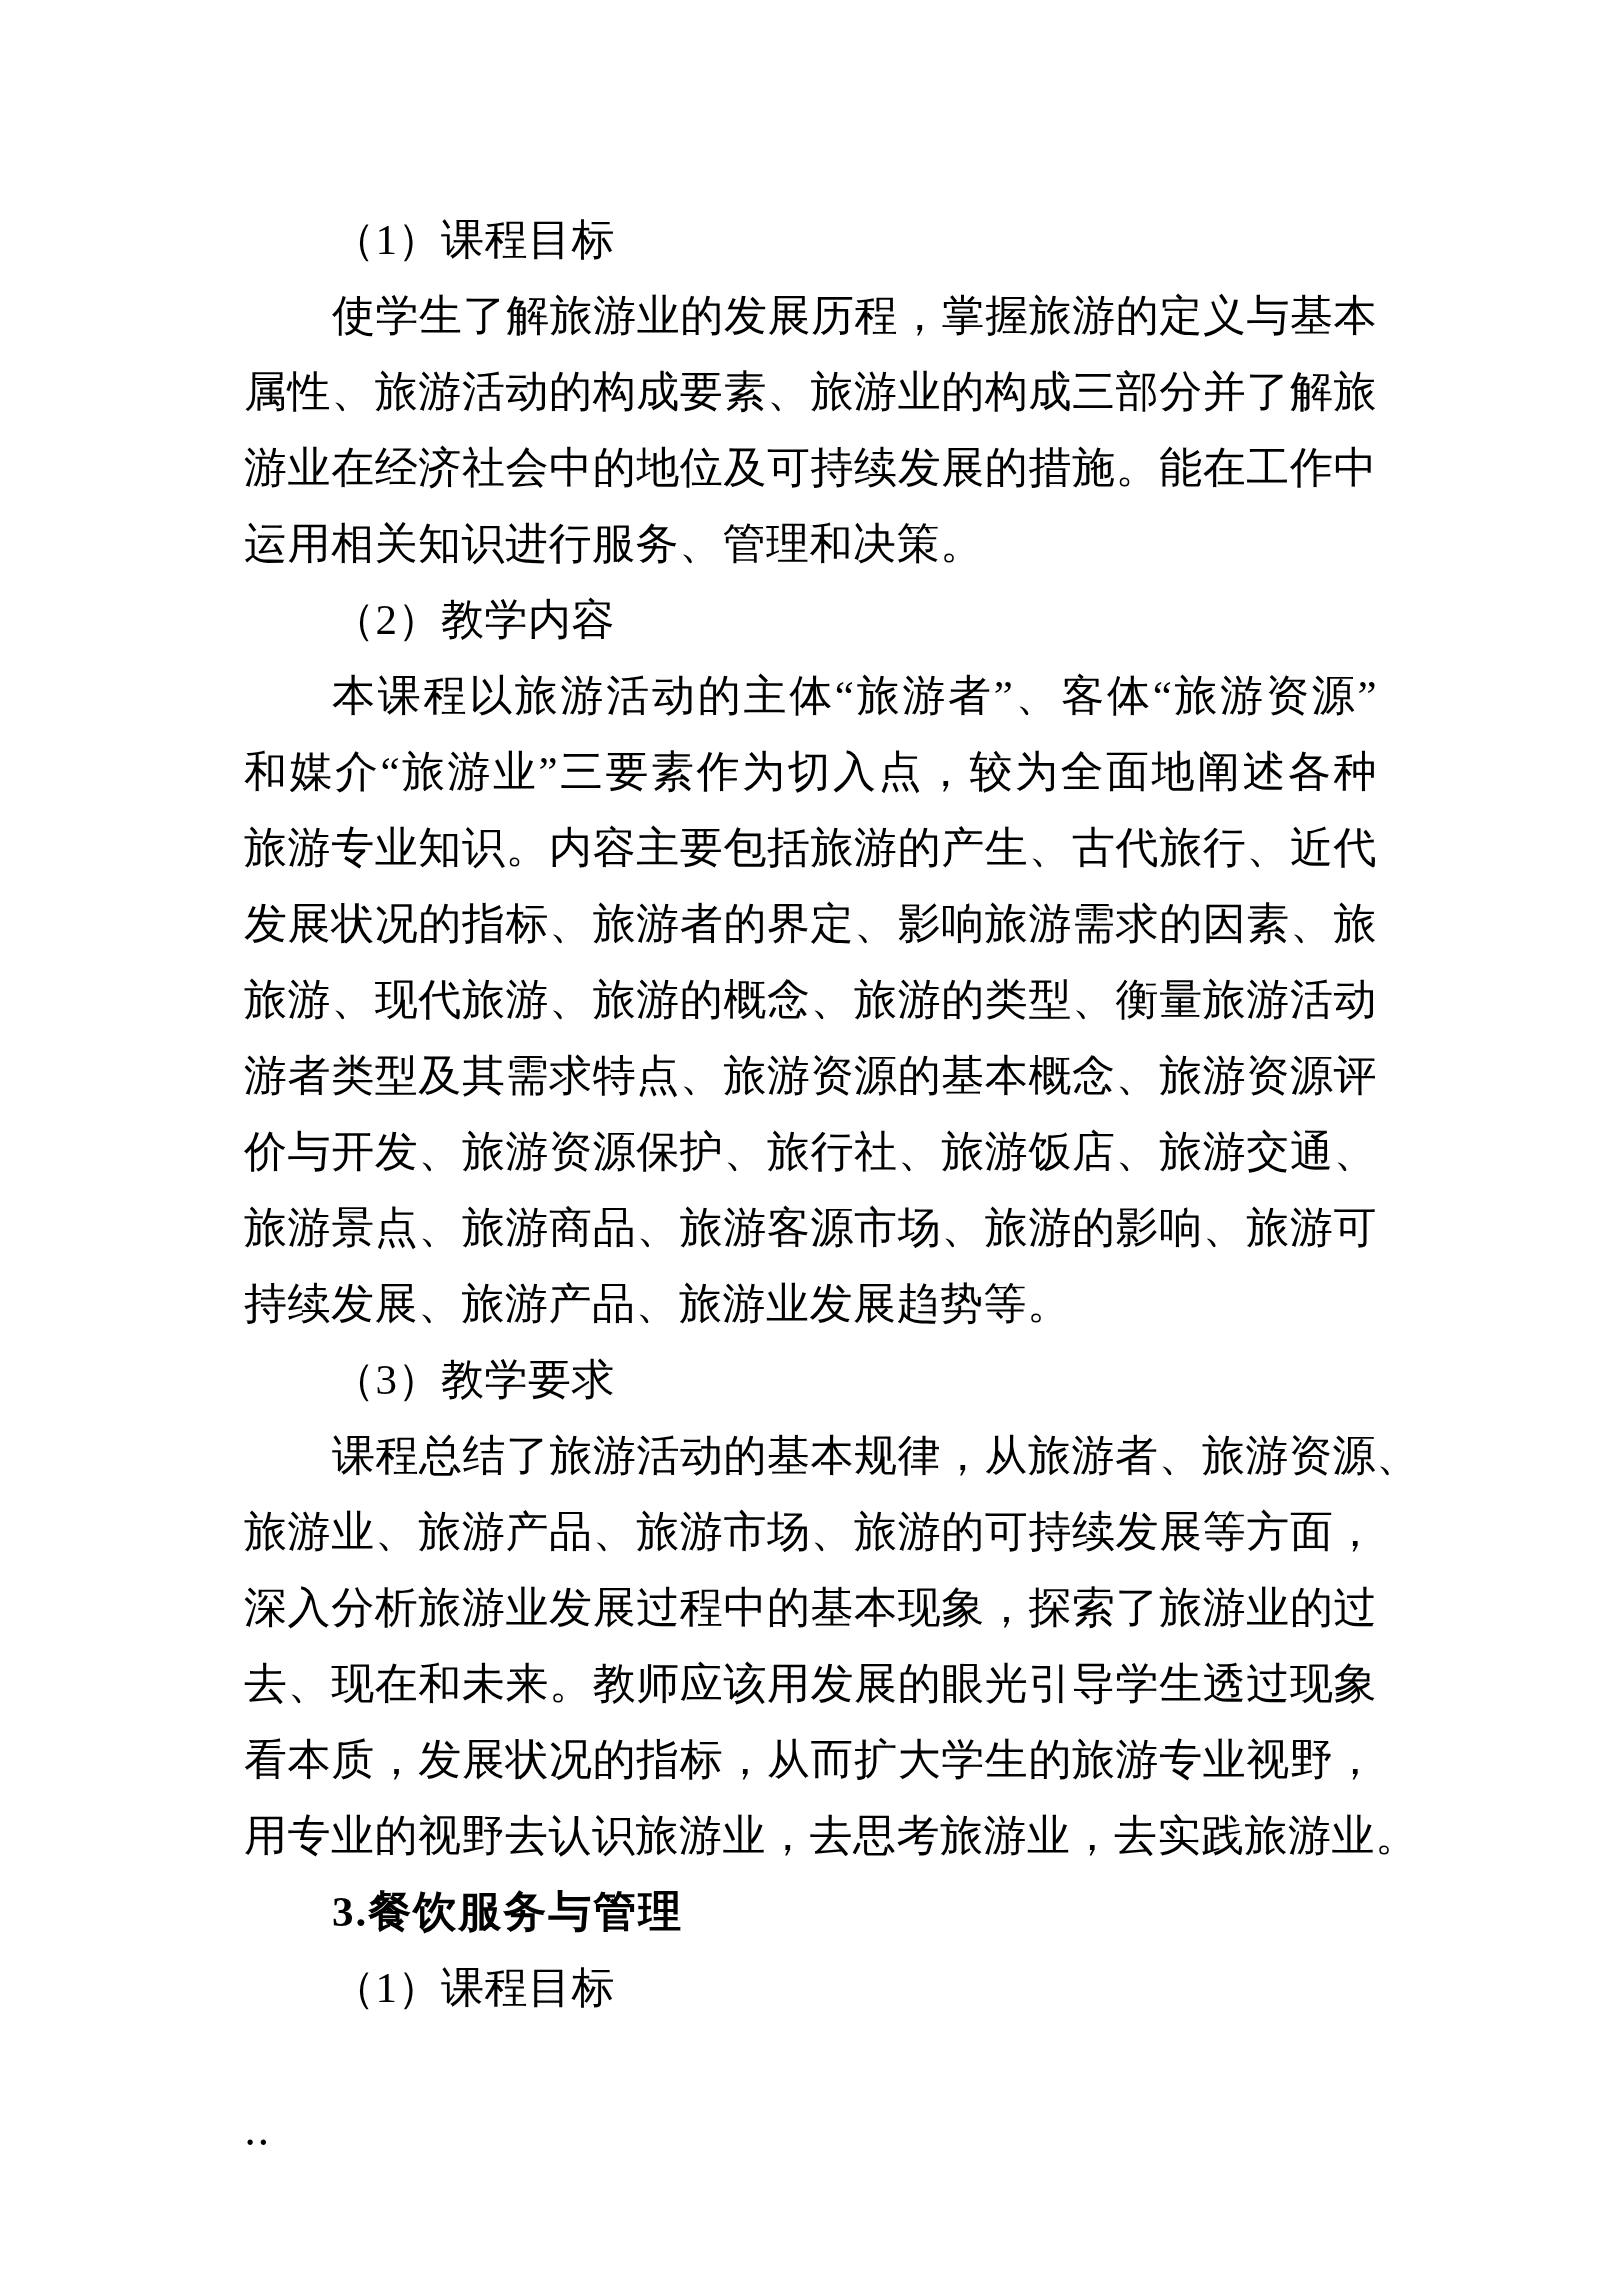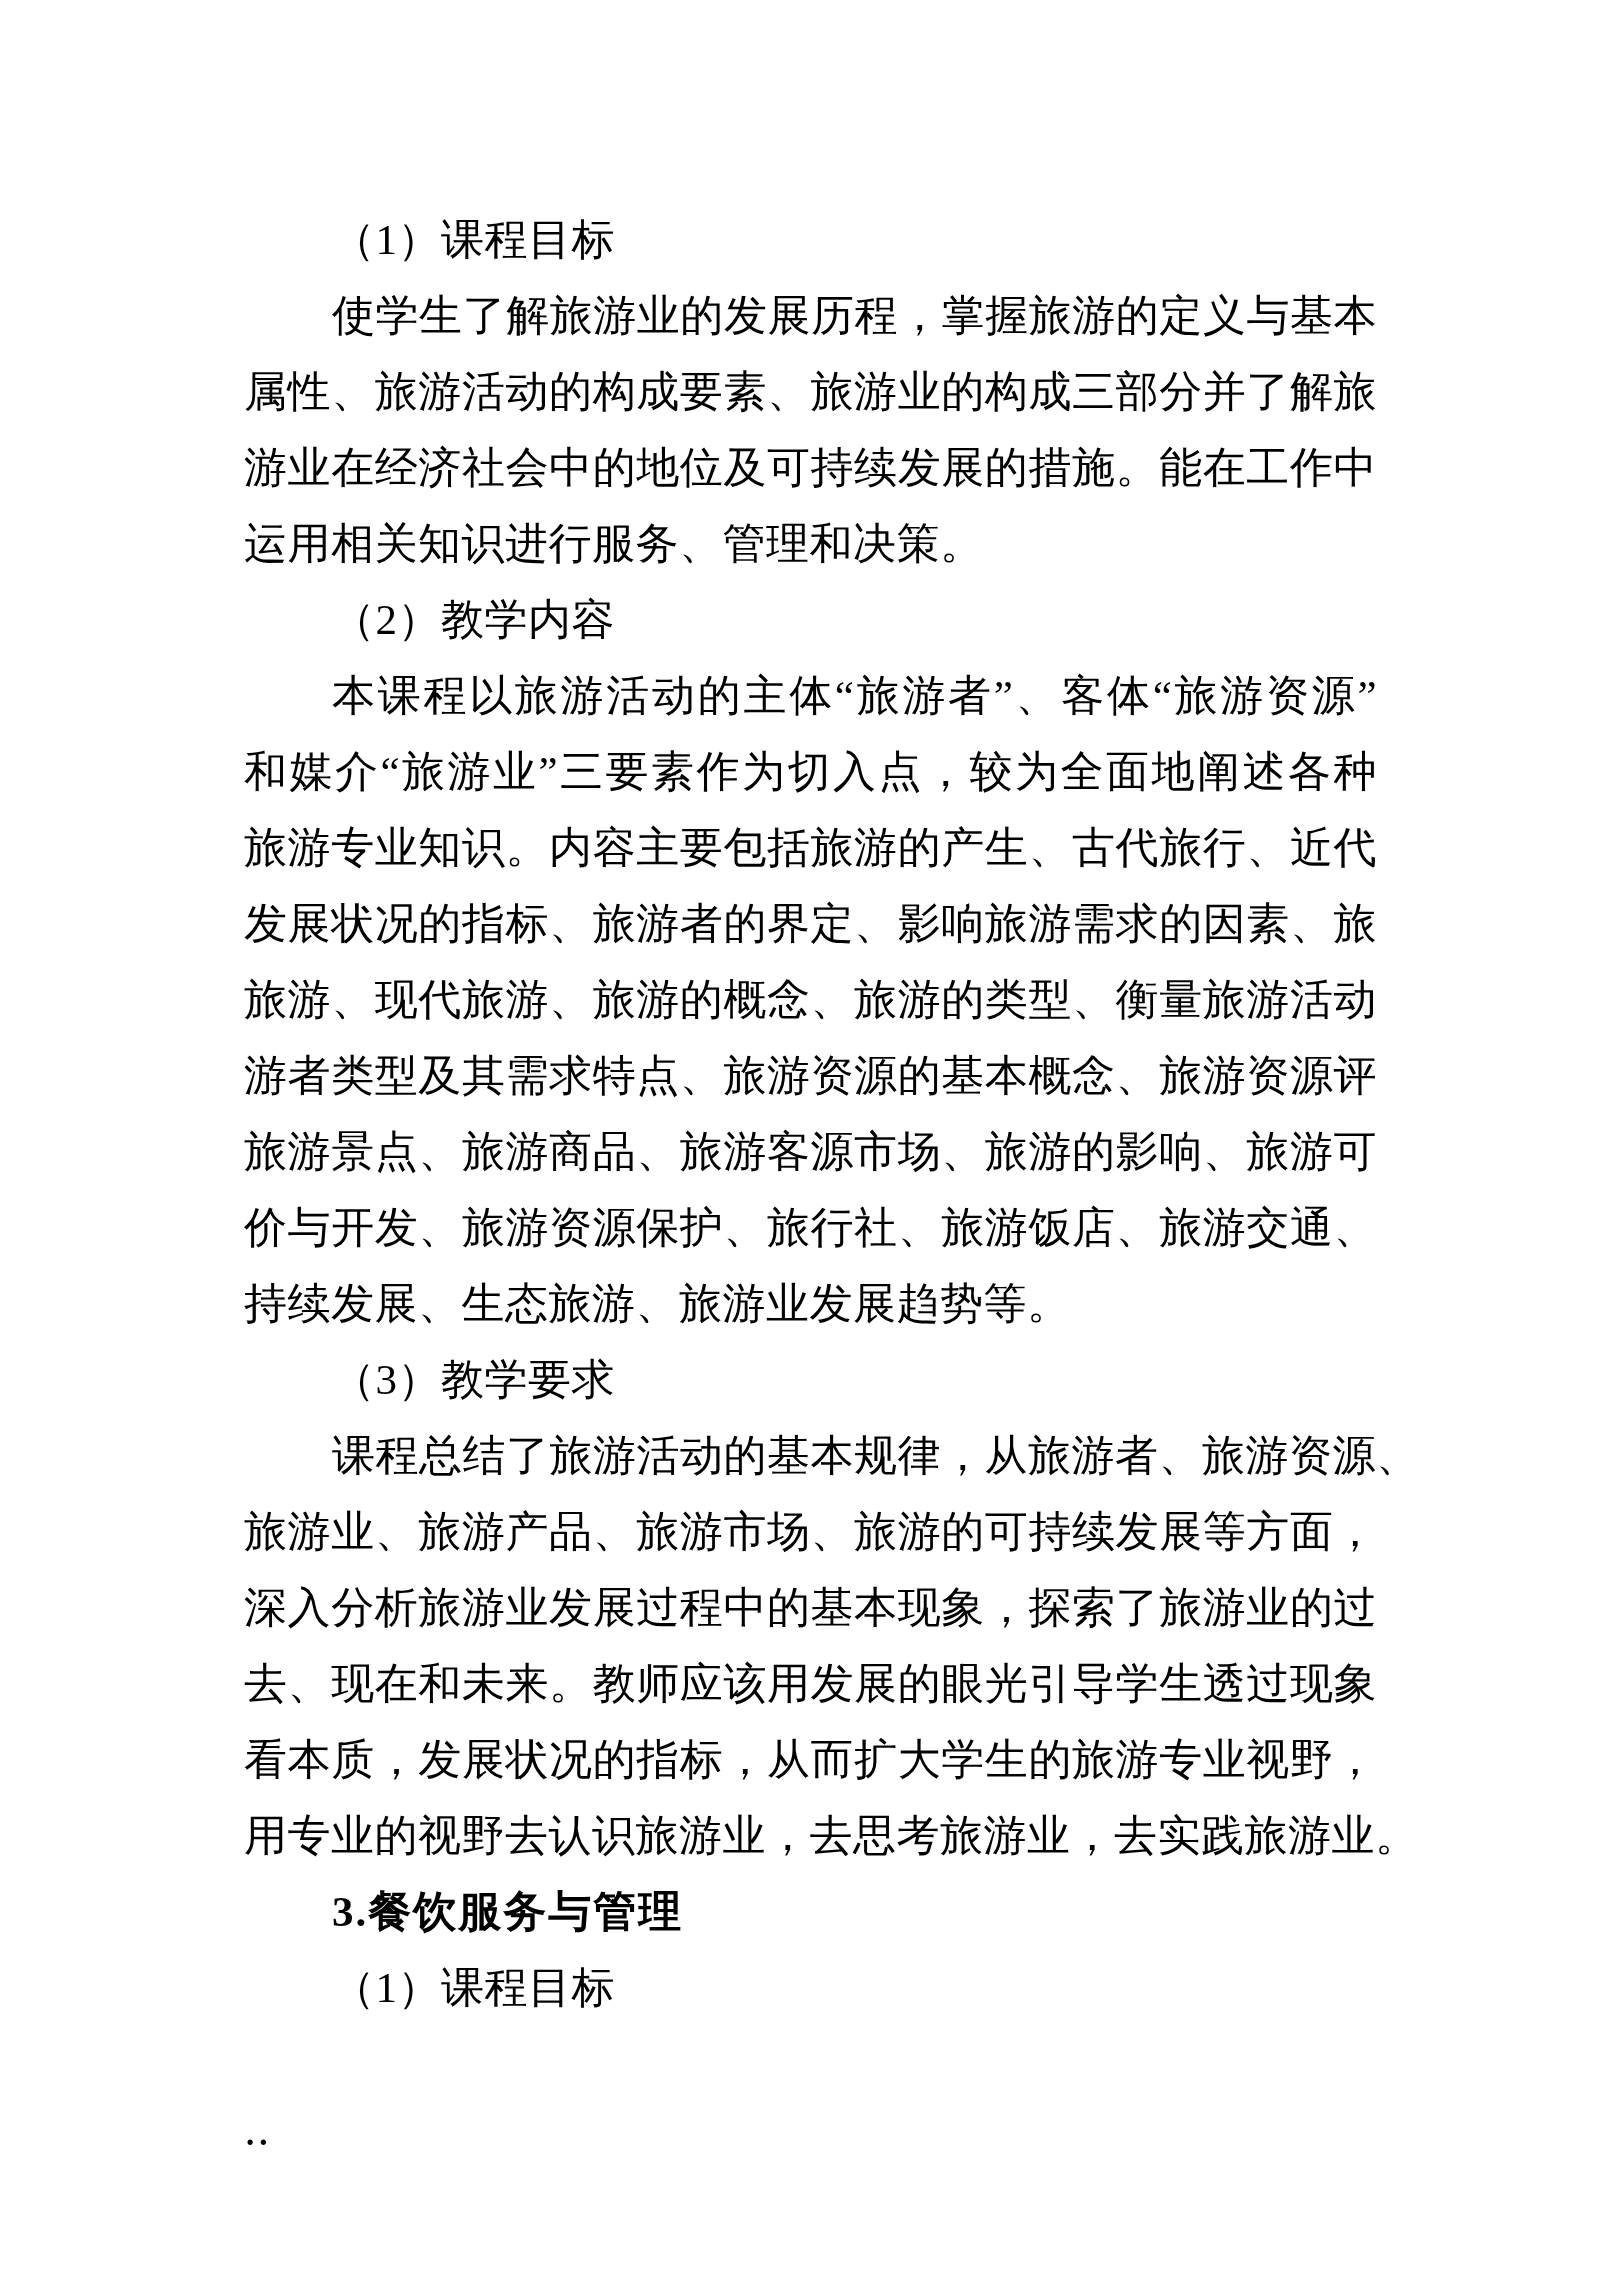--- a/index.html
+++ b/index.html
@@ -69,23 +69,23 @@
     <div class="line full">属性、旅游活动的构成要素、旅游业的构成三部分并了解旅</div>
     <div class="line full">游业在经济社会中的地位及可持续发展的措施。能在工作中</div>
     <div class="line">运用相关知识进行服务、管理和决策。</div>
     <div class="line heading">（2）教学内容</div>
     <div class="line first full">本课程以旅游活动的主体“旅游者”、客体“旅游资源”</div>
     <div class="line full">和媒介“旅游业”三要素作为切入点，较为全面地阐述各种</div>
     <div class="line full">旅游专业知识。内容主要包括旅游的产生、古代旅行、近代</div>
     <div class="line full">发展状况的指标、旅游者的界定、影响旅游需求的因素、旅</div>
     <div class="line full">旅游、现代旅游、旅游的概念、旅游的类型、衡量旅游活动</div>
     <div class="line full">游者类型及其需求特点、旅游资源的基本概念、旅游资源评</div>
+    <div class="line full">价与开发、旅游资源保护、旅行社、旅游饭店、旅游交通、</div>
     <div class="line full">旅游景点、旅游商品、旅游客源市场、旅游的影响、旅游可</div>
-    <div class="line full">价与开发、旅游资源保护、旅行社、旅游饭店、旅游交通、</div>
-    <div class="line">持续发展、生态旅游、旅游业发展趋势等。</div>
+    <div class="line">持续发展、旅游产品、旅游业发展趋势等。</div>
     <div class="line heading">（3）教学要求</div>
     <div class="line first full">课程总结了旅游活动的基本规律，从旅游者、旅游资源、</div>
     <div class="line full">旅游业、旅游产品、旅游市场、旅游的可持续发展等方面，</div>
     <div class="line full">深入分析旅游业发展过程中的基本现象，探索了旅游业的过</div>
     <div class="line full">去、现在和未来。教师应该用发展的眼光引导学生透过现象</div>
     <div class="line full">看本质，发展状况的指标，从而扩大学生的旅游专业视野，</div>
     <div class="line full">用专业的视野去认识旅游业，去思考旅游业，去实践旅游业。</div>
     <div class="line heading bold">3.餐饮服务与管理</div>
     <div class="line heading">（1）课程目标</div>
   </div>

